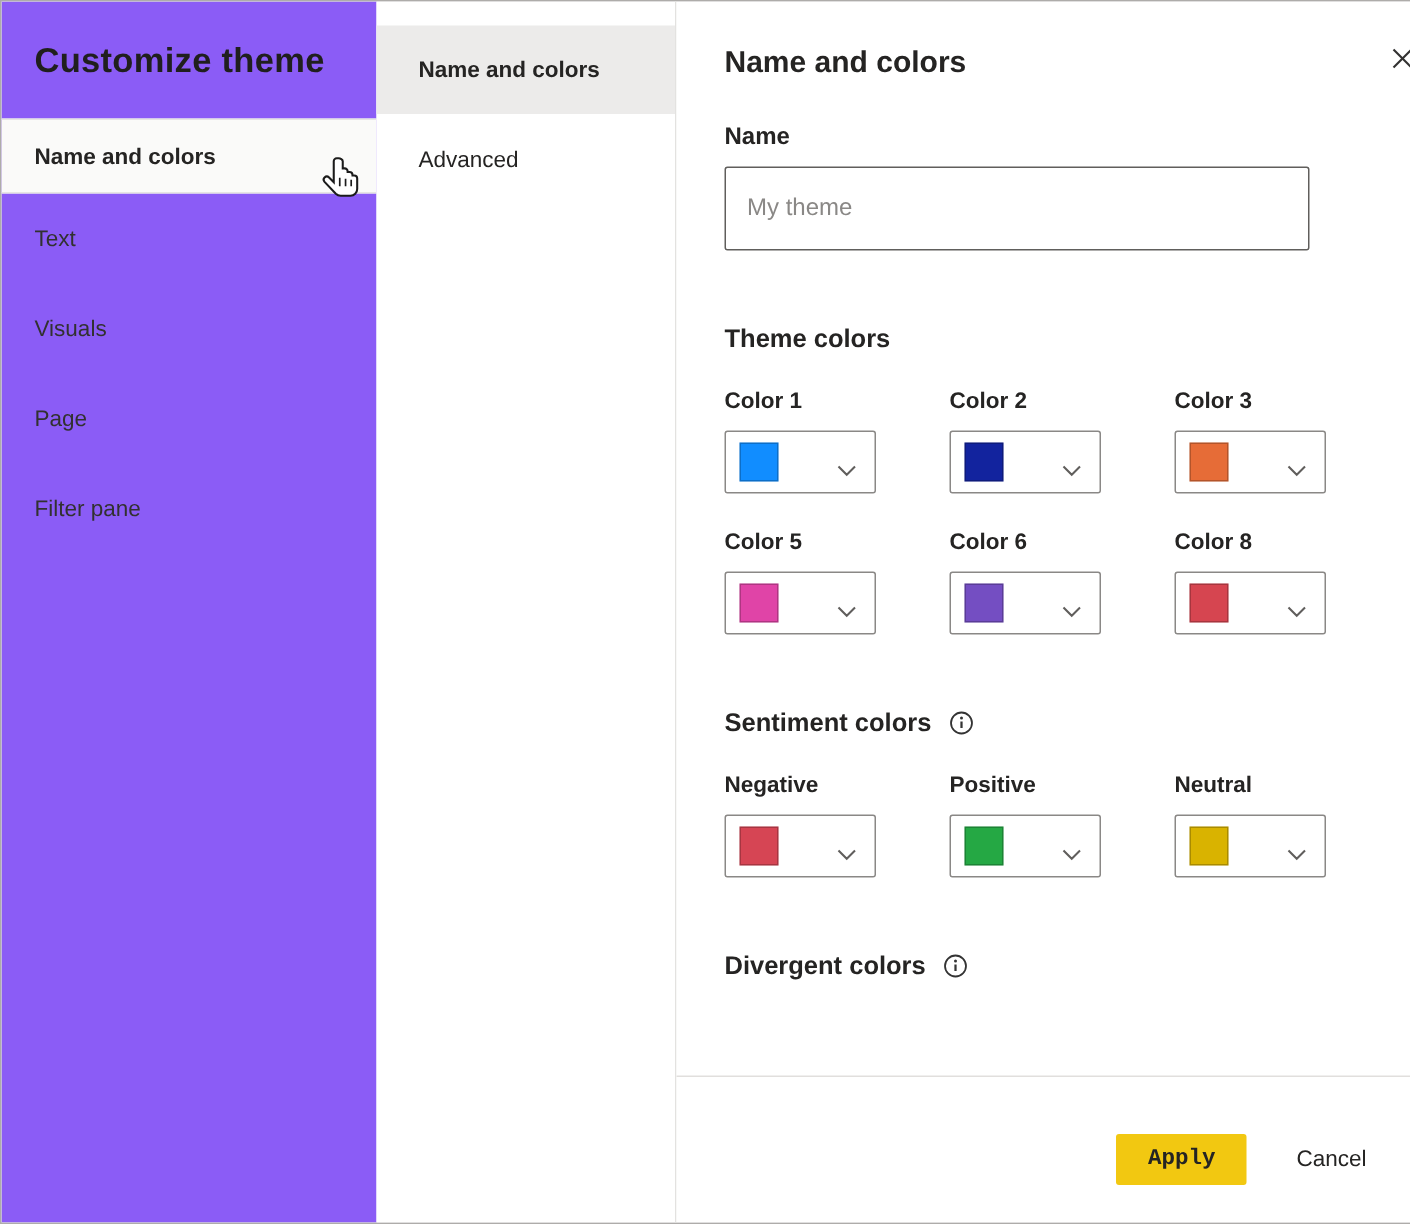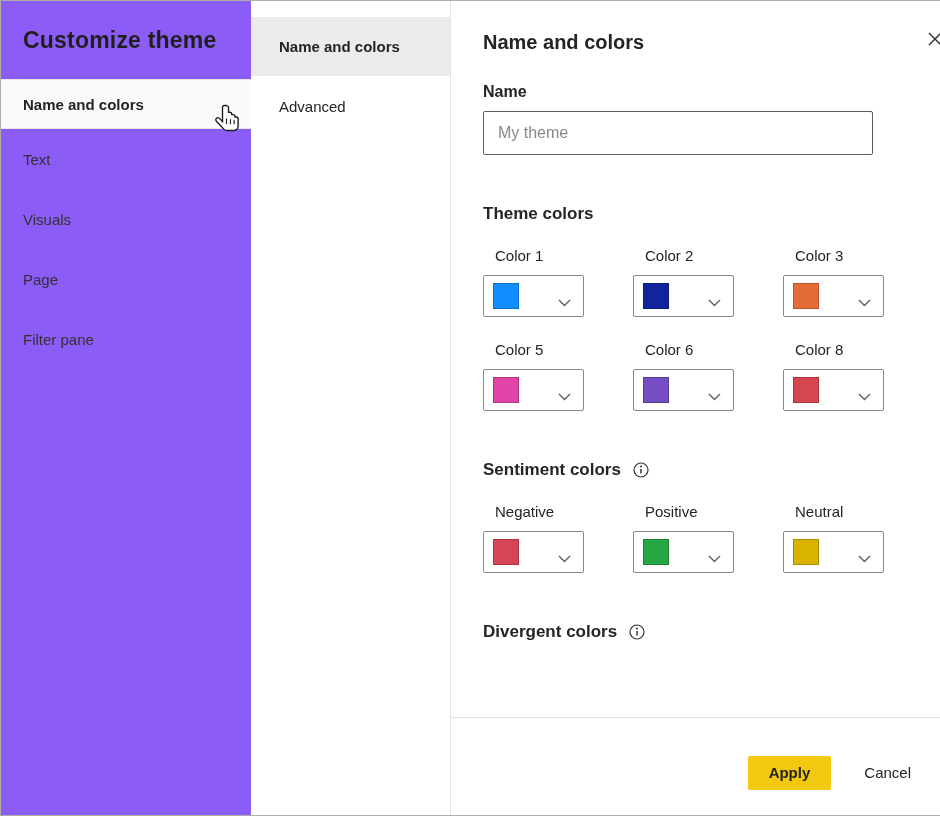--- a/index.html
+++ b/index.html
@@ -50,38 +50,38 @@
   .panel-title {
     margin-top:28px; font-size:20px; font-weight:700; color:#252423; line-height:26px;
   }
   .close-btn {
     position:absolute; top:28px; right:20px; width:20px; height:20px;
     cursor:pointer; display:flex; align-items:center; justify-content:center;
   }
 
   .name-label { margin-top:28px; font-size:16px; font-weight:600; height:20px; }
   .name-input {
-    margin-top:8px; width:390px; height:44px;
+    margin-top:8px; width:390px; height:56px;
     border:1px solid #605E5C; border-radius:2px; background:#fff;
     font-family:"Liberation Sans","DejaVu Sans",sans-serif;
     font-size:16px; color:#252423; padding:0 14px; outline:none;
   }
   .name-input::placeholder { color:#8A8886; }
 
   .section-heading {
     margin-top:48px; font-size:17px; font-weight:600; height:22px;
     display:flex; align-items:center; gap:8px;
   }
 
   .color-grid {
     margin-top:22px; display:grid;
     grid-template-columns:150px 150px 150px; row-gap:24px;
   }
   .picker-cell { width:150px; }
-  .picker-label { font-size:15px; font-weight:400; height:20px; margin-bottom:8px;margin-left:12px; }
+  .picker-label { font-size:15px; font-weight:700; height:20px; margin-bottom:8px; }
   .picker {
     width:101px; height:42px; background:#fff;
     border:1px solid #8A8886; border-radius:2px;
     display:flex; align-items:center; cursor:pointer; position:relative;
   }
   .swatch {
     width:26px; height:26px; margin-left:9px;
     border:1px solid rgba(0,0,0,.22);
   }
   .chev { position:absolute; right:12px; top:17px; }
@@ -89,21 +89,21 @@
   .info-icon { display:inline-flex; margin-left:4px; cursor:default; }
 
   
   .panel-footer {
     flex:0 0 98px; border-top:1px solid #E1DFDD;
     display:flex; align-items:center; justify-content:flex-end;
     padding:12px 54px 0 0; gap:33px;
   }
   .apply-btn {
     height:34px; padding:0 21px; border:none; border-radius:2px;
-    font-family:Liberation Sans, sans-serif;
+    font-family:Liberation Mono, monospace;
     font-size:15px; font-weight:600; color:#252423; cursor:pointer;
   }
   .cancel-btn {
     background:none; border:none; font-size:15px; color:#252423; cursor:pointer;
     font-family:"Liberation Sans","DejaVu Sans",sans-serif; padding:0;text-align:right;
   }
 
   
   .cursor-overlay { position:absolute; left:212px; top:102px; width:30px; height:36px; pointer-events:none; }
 </style>

